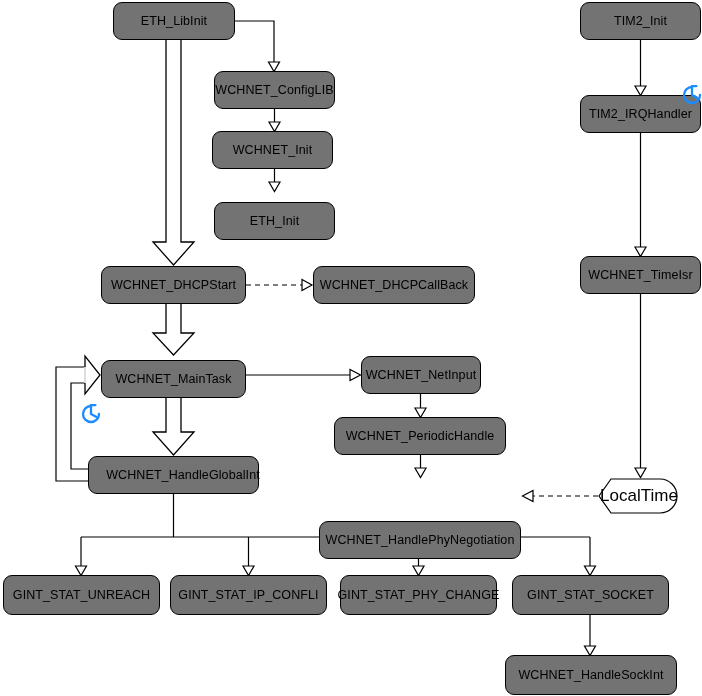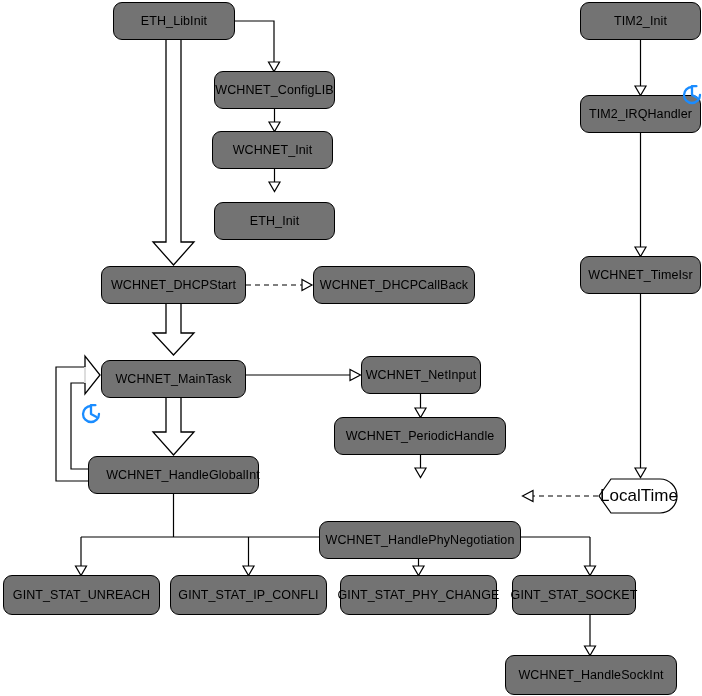--- a/index.html
+++ b/index.html
@@ -233,21 +233,21 @@
   </div>
 
   <div class="node" style="left:170px; top:575px; width:157px; height:40px;">
     <span>GINT_STAT_IP_CONFLI</span>
   </div>
 
   <div class="node" style="left:340px; top:575px; width:157px; height:40px;">
     <span>GINT_STAT_PHY_CHANGE</span>
   </div>
 
-  <div class="node" style="left:512px; top:575px; width:124px; height:40px;border-radius:8px;">
+  <div class="node" style="left:512px; top:575px; width:157px; height:40px;">
     <span>GINT_STAT_SOCKET</span>
   </div>
 
   <div class="node" style="left:505px; top:655px; width:172px; height:40px;">
     <span>WCHNET_HandleSockInt</span>
   </div>
 
   <div class="node" style="left:580px; top:2px; width:121px; height:38px;">
     <span>TIM2_Init</span>
   </div>

